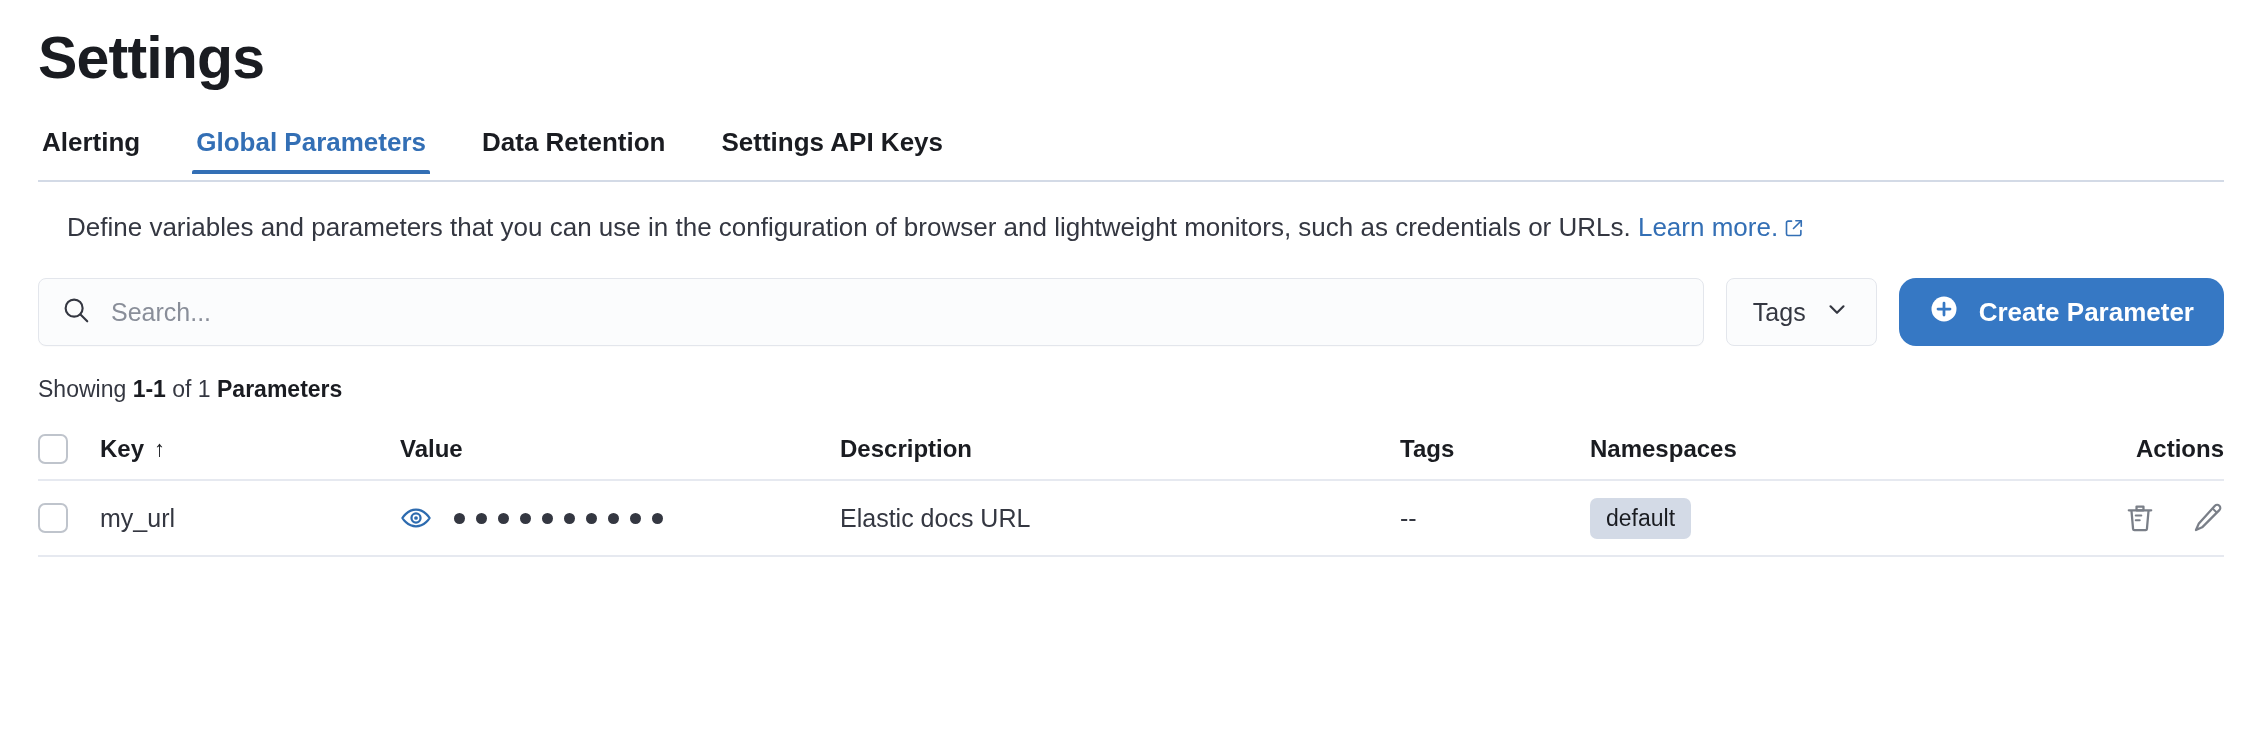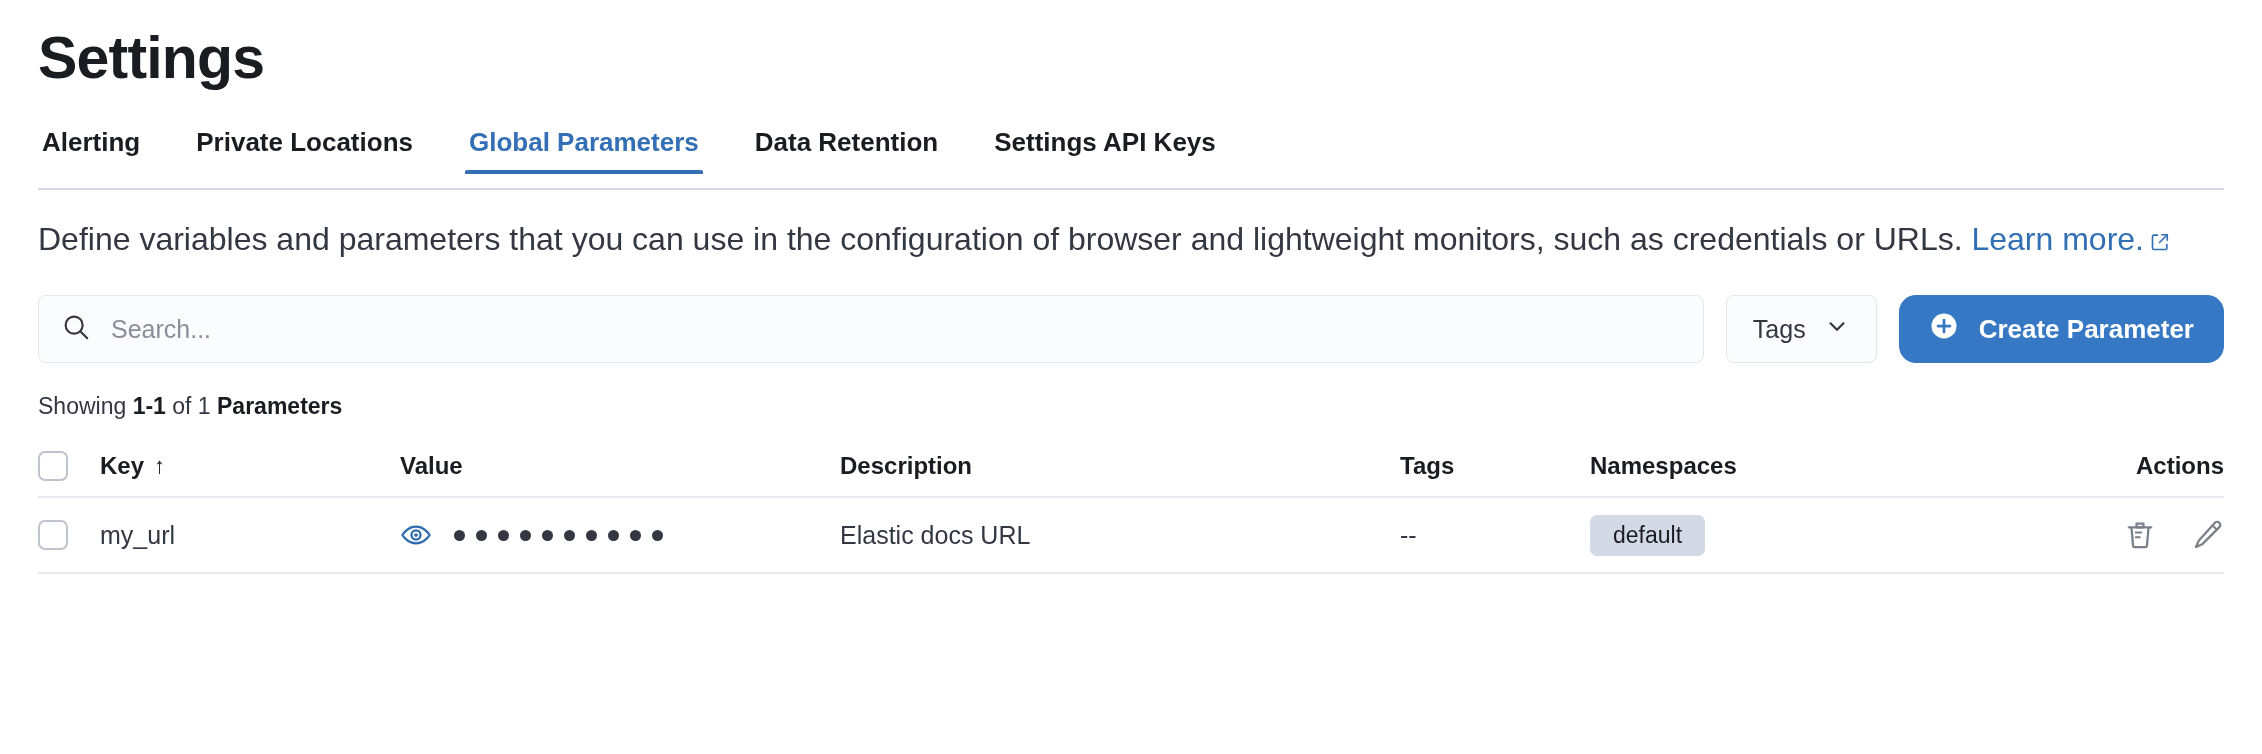--- a/index.html
+++ b/index.html
@@ -25,21 +25,21 @@
     line-height: 1.1;
   }
 
   
   .tabs {
     display: flex;
     align-items: flex-end;
     gap: 48px;
     margin-top: 36px;
     border-bottom: 2px solid #D3DAE6;
-    padding-bottom: 16px;
+    padding-bottom: 8px;
   }
   .tab {
     font-size: 26px;
     font-weight: 700;
     color: #1A1C21;
     padding: 0 4px 14px 4px;
     position: relative;
     cursor: pointer;
     white-space: nowrap;
   }
@@ -49,24 +49,25 @@
     position: absolute;
     left: 0; right: 0; bottom: -2px;
     height: 4px;
     background: #336FB5;
     border-radius: 2px 2px 0 0;
   }
 
   
   .description {
     margin-top: 26px;
-    font-size: 32px;
+    font-size: 26px;
     line-height: 1.48;
     color: #343741;
     max-width: 2160px;
+    margin-left: 29px;
   }
   .description .link { color: #336FB5; text-decoration: none; cursor: pointer; }
   .ext-icon {
     display: inline-block;
     vertical-align: -2px;
     margin-left: 6px;
   }
 
   
   .controls {
@@ -190,36 +191,35 @@
     width: 11px; height: 11px;
     border-radius: 50%;
     background: #343741;
   }
 
   .badge {
     background: #D3DAE6;
     color: #1A1C21;
     font-size: 23px;
     border-radius: 7px;
-    padding: 7px 23px;
+    padding: 7px 16px;
     display: inline-block;
   }
 
   .icon-btn { cursor: pointer; display: inline-flex; }
 </style>
 </head>
 <body>
 
 <div class="page">
 
   <h1 class="page-title">Settings</h1>
 
   <div class="tabs">
     <div class="tab">Alerting</div>
-    <div class="tab">Private Locations</div>
     <div class="tab active">Global Parameters</div>
     <div class="tab">Data Retention</div>
     <div class="tab">Settings API Keys</div>
   </div>
 
   <div class="description">
     <span>Define variables and parameters that you can use in the configuration of browser and lightweight monitors, such as credentials or URLs. </span><a class="link">Learn more.</a><span class="ext-icon"><svg width="20" height="20" viewBox="0 0 16 16" fill="none">
           <path d="M6 2.5H3.2A1.2 1.2 0 0 0 2 3.7v9.1A1.2 1.2 0 0 0 3.2 14h9.1a1.2 1.2 0 0 0 1.2-1.2V10" stroke="#336FB5" stroke-width="1.3" stroke-linecap="round"></path>
           <path d="M9.5 2.2h4.3v4.3" stroke="#336FB5" stroke-width="1.3" stroke-linecap="round" stroke-linejoin="round"></path>
           <path d="M13.6 2.4 7.6 8.4" stroke="#336FB5" stroke-width="1.3" stroke-linecap="round"></path>

